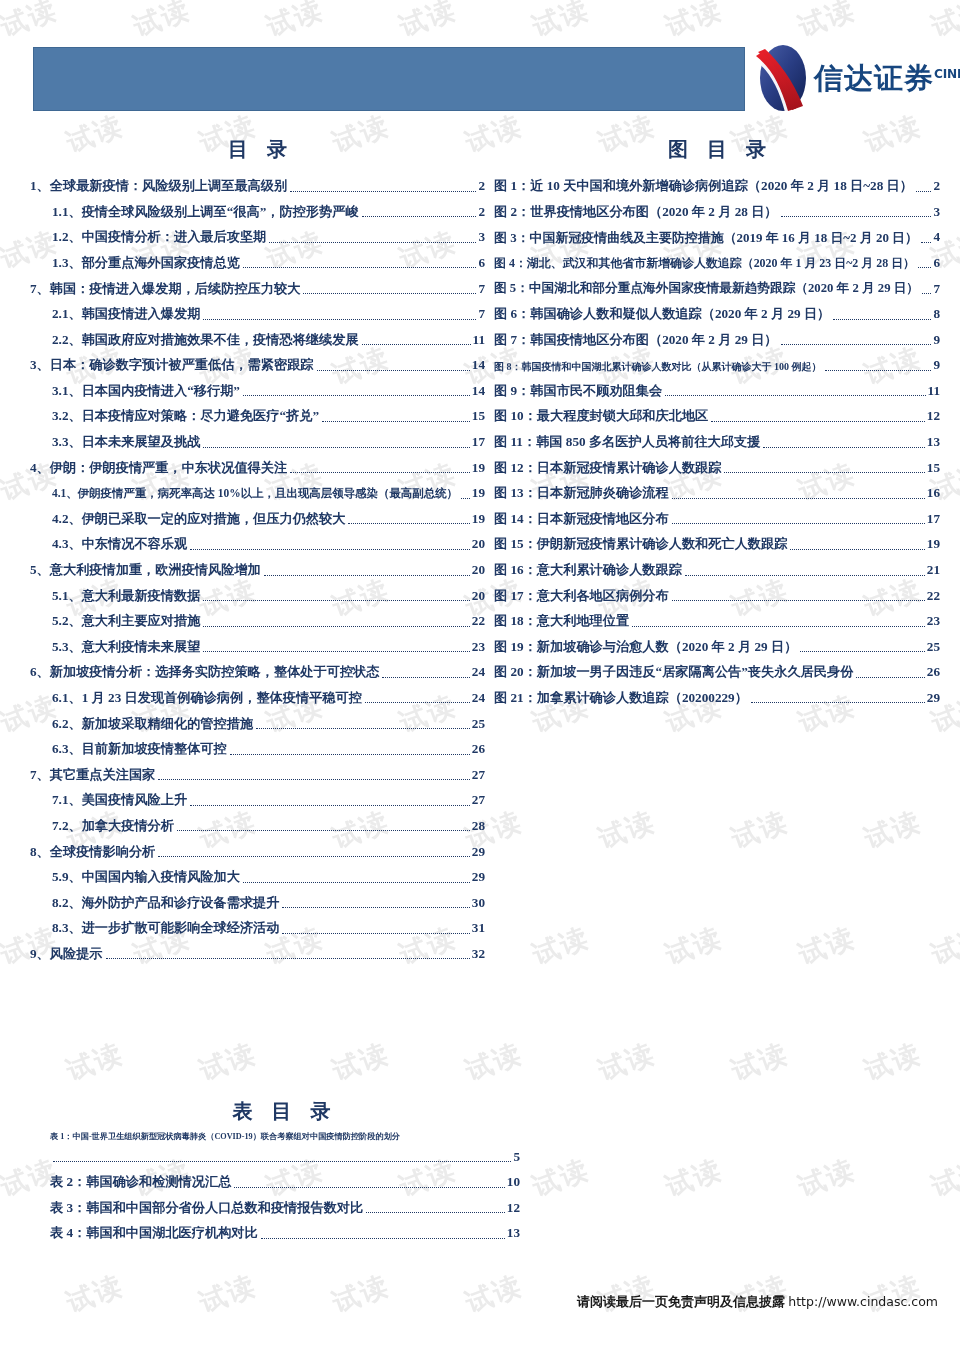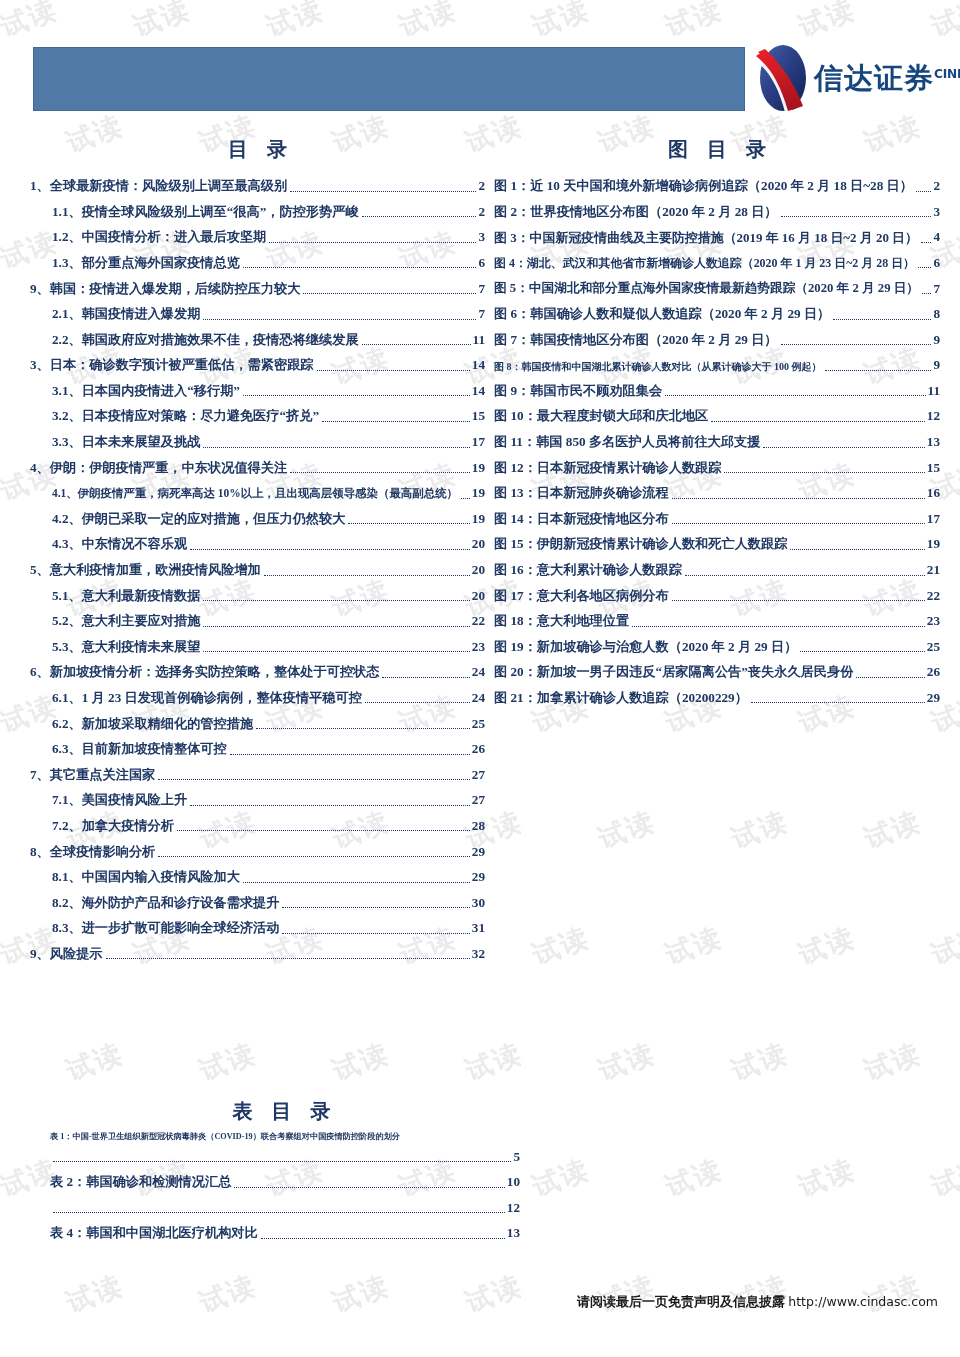--- a/index.html
+++ b/index.html
@@ -329,21 +329,21 @@
             <span class="label">1.2、中国疫情分析：进入最后攻坚期</span>
             <span class="leader"></span>
             <span class="pg">3</span>
           </li>
           <li class="toc-row lvl2">
             <span class="label">1.3、部分重点海外国家疫情总览</span>
             <span class="leader"></span>
             <span class="pg">6</span>
           </li>
           <li class="toc-row">
-            <span class="label">9、韩国：疫情进入爆发期，后续防控压力较大</span>
+            <span class="label">7、韩国：疫情进入爆发期，后续防控压力较大</span>
             <span class="leader"></span>
             <span class="pg">7</span>
           </li>
           <li class="toc-row lvl2">
             <span class="label">2.1、韩国疫情进入爆发期</span>
             <span class="leader"></span>
             <span class="pg">7</span>
           </li>
           <li class="toc-row lvl2">
             <span class="label">2.2、韩国政府应对措施效果不佳，疫情恐将继续发展</span>
@@ -444,21 +444,21 @@
             <span class="label">7.2、加拿大疫情分析</span>
             <span class="leader"></span>
             <span class="pg">28</span>
           </li>
           <li class="toc-row">
             <span class="label">8、全球疫情影响分析</span>
             <span class="leader"></span>
             <span class="pg">29</span>
           </li>
           <li class="toc-row lvl2">
-            <span class="label">8.1、中国国内输入疫情风险加大</span>
+            <span class="label">5.9、中国国内输入疫情风险加大</span>
             <span class="leader"></span>
             <span class="pg">29</span>
           </li>
           <li class="toc-row lvl2">
             <span class="label">8.2、海外防护产品和诊疗设备需求提升</span>
             <span class="leader"></span>
             <span class="pg">30</span>
           </li>
           <li class="toc-row lvl2">
             <span class="label">8.3、进一步扩散可能影响全球经济活动</span>
@@ -593,20 +593,21 @@
               <span class="leader"></span>
               <span class="pg">5</span>
             </div>
           </li>
           <li class="toc-row">
             <span class="label">表 2：韩国确诊和检测情况汇总</span>
             <span class="leader"></span>
             <span class="pg">10</span>
           </li>
           <li class="toc-row">
+            <span class="label">表 3：韩国和中国部分省份人口总数和疫情报告数对比</span>
             <span class="leader"></span>
             <span class="pg">12</span>
           </li>
           <li class="toc-row">
             <span class="label">表 4：韩国和中国湖北医疗机构对比</span>
             <span class="leader"></span>
             <span class="pg">13</span>
           </li>
         </ul>
     </div>

